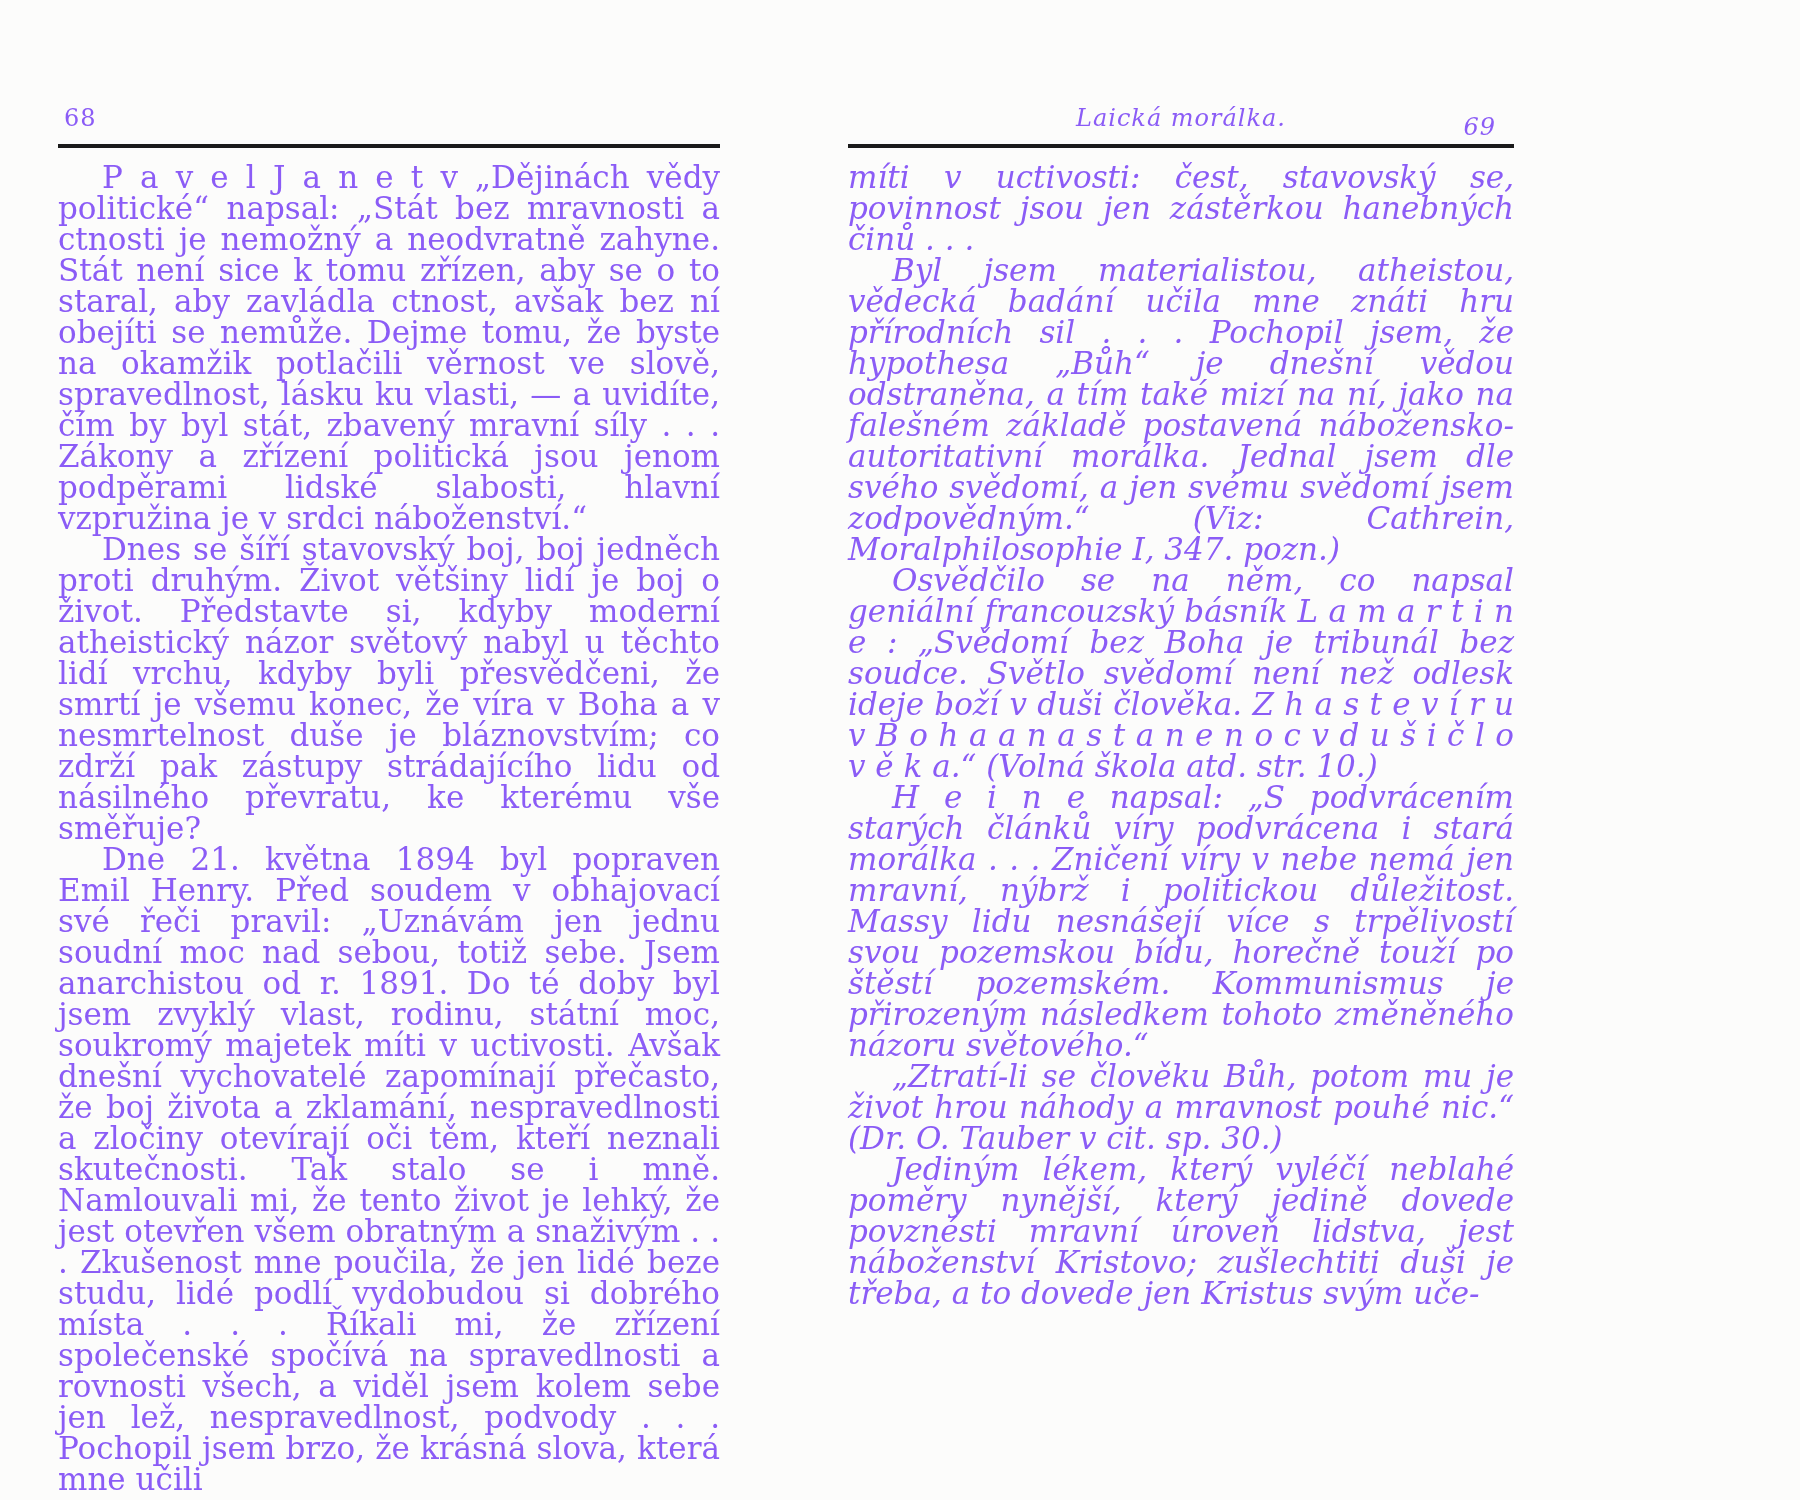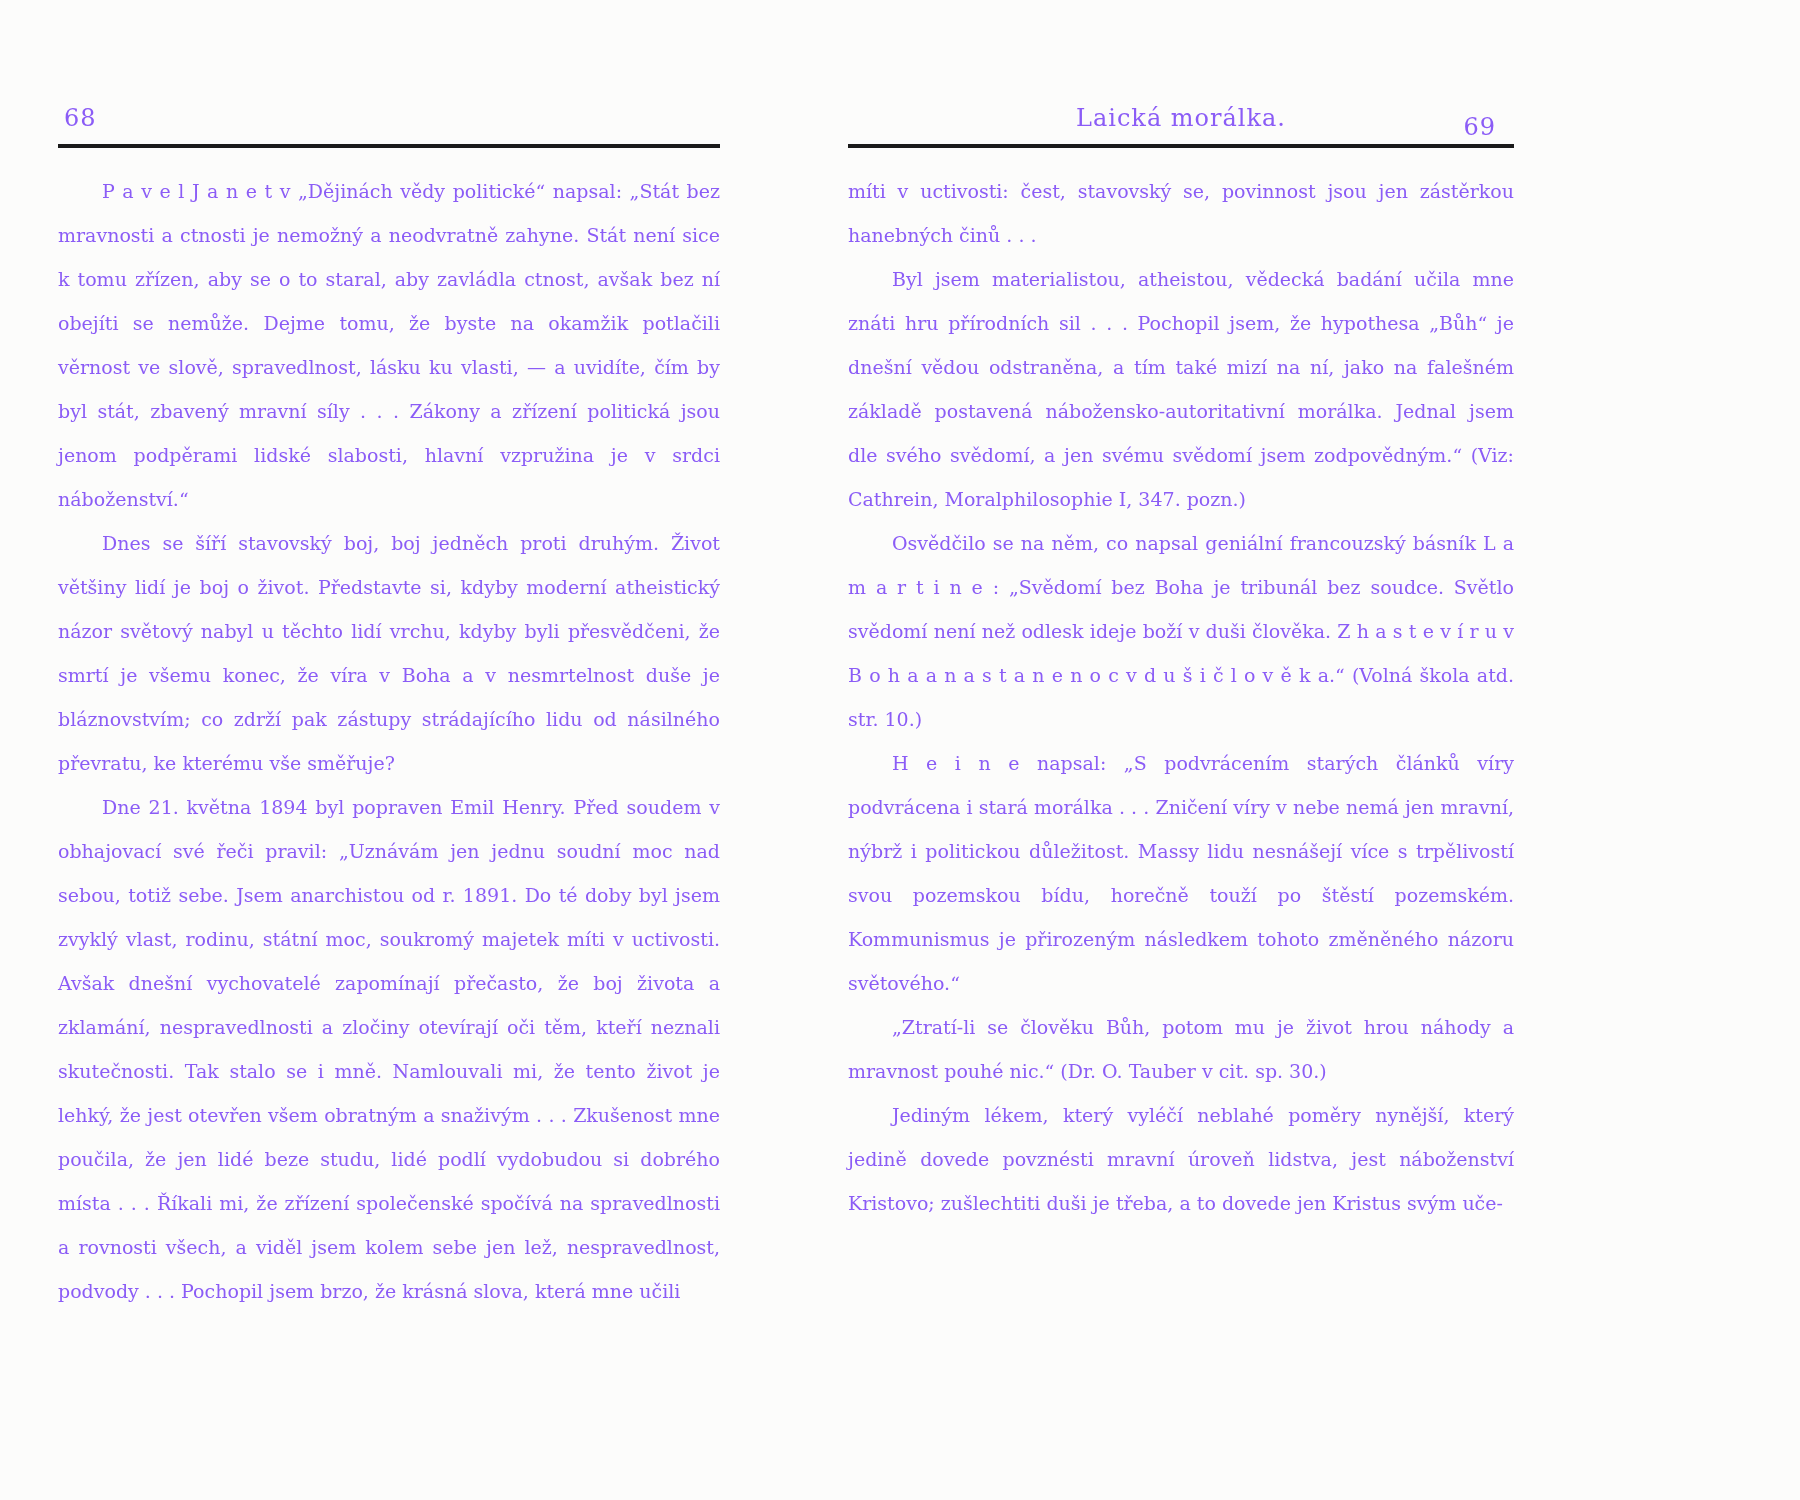--- a/index.html
+++ b/index.html
@@ -14,21 +14,21 @@
     background: #fcfcfb;
     font-family: "DejaVu Serif", serif;
     color: #8b5cf6;
     overflow: hidden;
   }
   .page {
     position: absolute;
     top: 104px;
   }
   .page-left  { left: 58px;  width: 662px; }
-  .page-right { left: 848px; width: 666px; }
+  .page-right { left: 848px; width: 666px; font-style: italic; }
 
   .running-head {
     position: relative;
     height: 40px;
     font-size: 24px;
     font-weight: 500;
     border-bottom: 4px solid #1a1a1a;
     letter-spacing: 1px;
   }
   .running-head .head-title {
@@ -39,23 +39,23 @@
     white-space: nowrap;
   }
   .running-head .pagenum {
     position: absolute;
     top: 0;
   }
   .running-head .pagenum.pos-left  { left: 6px; }
   .running-head .pagenum.pos-right { right: 18px; margin-top: 9px; }
 
   .body-text {
-    padding-top: 21px;
-    font-size: 19px;
-    line-height: 44px;
+    padding-top: 14px;
+    font-size: 31px;
+    line-height: 31px;
     text-align: justify;
     text-justify: inter-word;
   }
   .body-text p {
     margin: 0;
     text-indent: 44px;
   }
   .body-text p.cont {
     text-indent: 0;
   }

